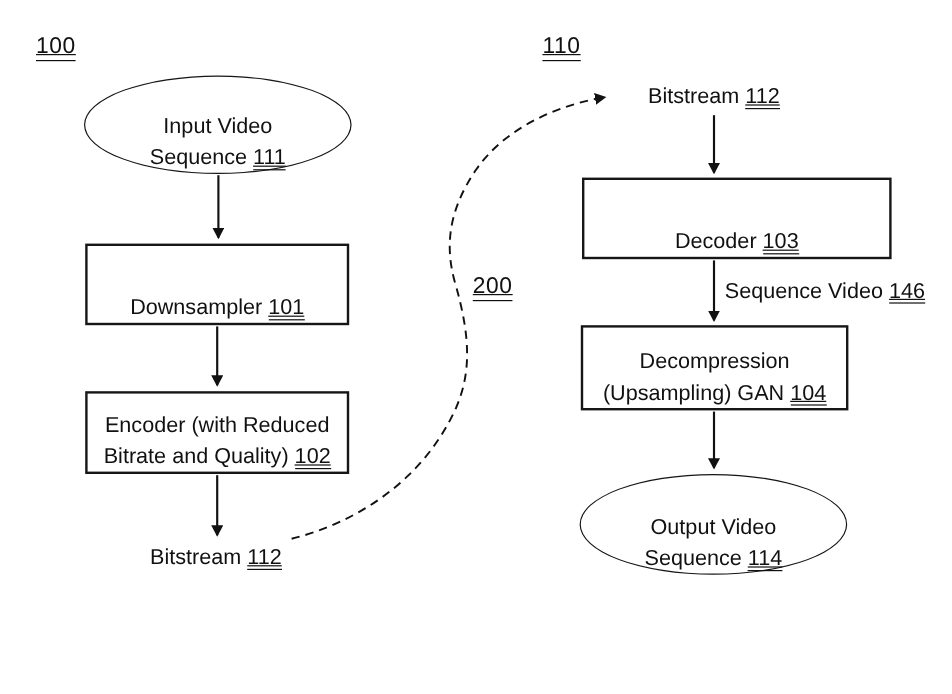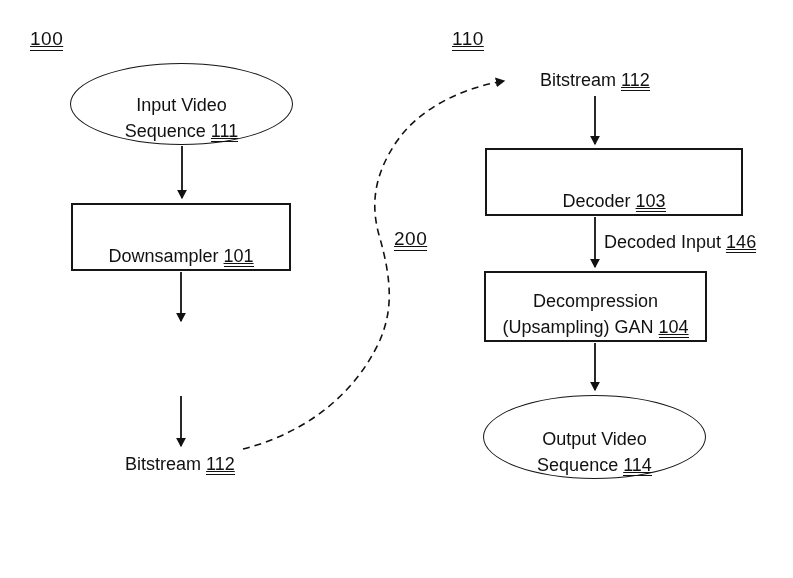--- a/index.html
+++ b/index.html
@@ -64,40 +64,46 @@
     </div>
   </div>
 
   <div class="node rect" style="left:71px;top:203px;width:220px;height:68px;">
     <div class="inner">
       <span>Downsampler</span>
       <span class="ref">101</span>
     </div>
   </div>
 
+  <div class="node rect" style="left:71px;top:326px;width:220px;height:69px;">
+    <div class="inner" style="width:200px;">
+      <span>Encoder (with Reduced Bitrate and Quality)</span>
+      <span class="ref">102</span>
+    </div>
+  </div>
 
   <div class="floating" style="left:125px;top:453px;">
     <span>Bitstream</span>
     <span class="ref">112</span>
   </div>
 
   <div class="floating" style="left:540px;top:69px;">
     <span>Bitstream</span>
     <span class="ref">112</span>
   </div>
 
   <div class="node rect" style="left:485px;top:148px;width:258px;height:68px;">
     <div class="inner">
       <span>Decoder</span>
       <span class="ref">103</span>
     </div>
   </div>
 
   <div class="floating" style="left:604px;top:231px;">
-    <span>Decoded Input</span>
+    <span>Sequence Video</span>
     <span class="ref">146</span>
   </div>
 
   <div class="node rect" style="left:484px;top:271px;width:223px;height:71px;">
     <div class="inner" style="width:195px;">
       <span>Decompression (Upsampling) GAN</span>
       <span class="ref">104</span>
     </div>
   </div>
 

